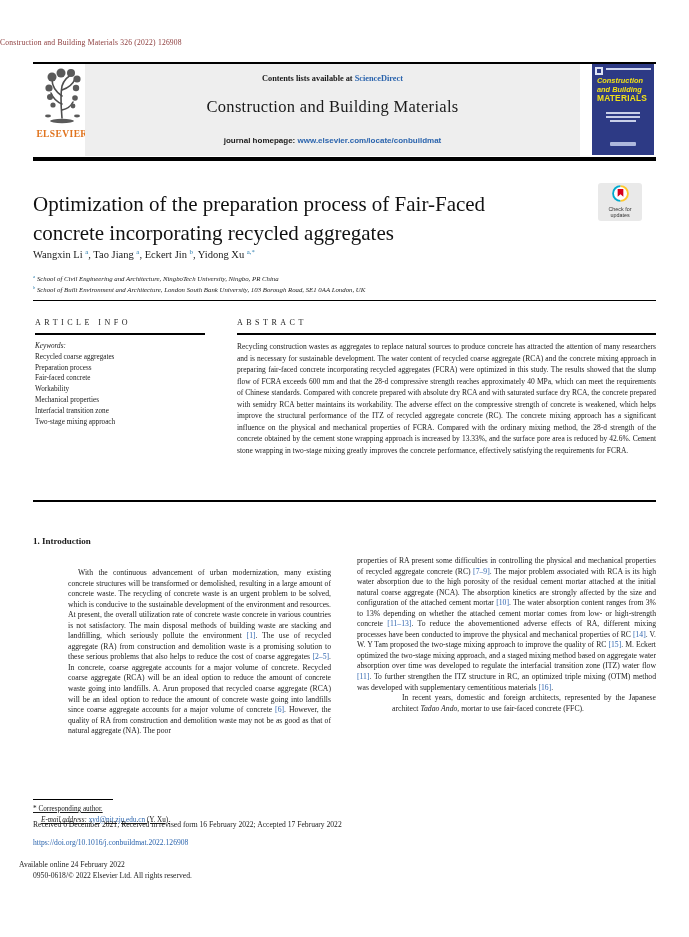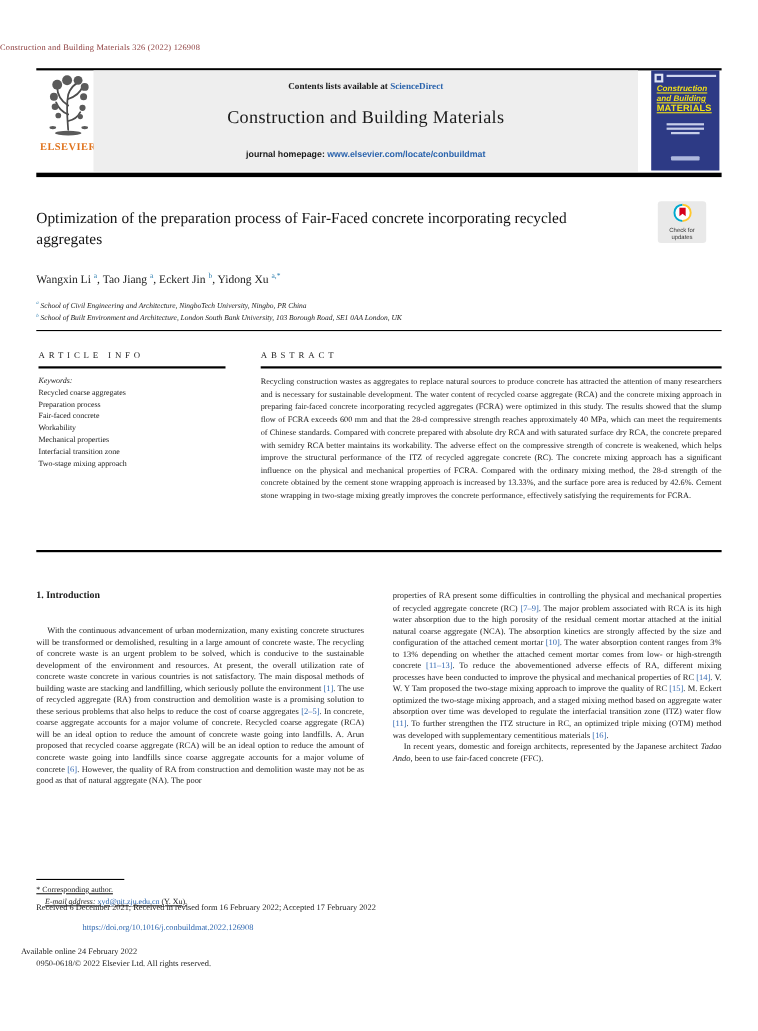--- a/index.html
+++ b/index.html
@@ -35,58 +35,58 @@
     font-family:"Liberation Serif",serif;}
   .journal-title{position:absolute;top:33px;left:0;right:0;font-size:16.5px;letter-spacing:.3px;}
   .homepage-line{position:absolute;bottom:11px;left:0;right:0;font-size:8px;font-weight:bold;
     font-family:"Liberation Sans",sans-serif;}
   .cover{position:absolute;top:64px;left:592px;width:62px;height:91px;background:var(--cover-bg);
     overflow:hidden;}
   .cover-topline{position:absolute;top:4px;left:14px;right:3px;height:1.5px;background:#cfd6ef;}
   .cover-chip{position:absolute;top:3px;left:3px;width:8px;height:8px;background:#dfe4f5;}
   .cover-chip::after{content:"";position:absolute;left:2px;top:2px;width:4px;height:4px;background:var(--cover-bg);}
   .cover-title{position:absolute;top:13px;left:5px;right:3px;text-align:left;color:var(--cover-text);
-    font-family:"Liberation Sans",sans-serif;font-style:italic;font-weight:bold;font-size:7.4px;line-height:8.6px;text-decoration:underline;}
+    font-family:"Liberation Sans",sans-serif;font-style:italic;font-weight:bold;font-size:7.4px;line-height:8.6px;}
   .cover-materials{font-style:normal;font-size:8.4px;letter-spacing:.2px;}
   .cover-bar{position:absolute;left:14px;right:14px;height:1.6px;background:#c8cfe9;}
   .cover-sd{position:absolute;bottom:9px;left:18px;right:18px;height:4px;background:#aeb8dd;border-radius:1px;}
 
   
-  .title{position:absolute;top:190px;left:33px;width:510px;font-size:14px;line-height:1.38;
+  .title{position:absolute;top:190px;left:33px;width:510px;font-size:21px;line-height:1.38;
     color:#111;}
   .check-badge{position:absolute;top:183px;left:598px;width:44px;height:38px;background:var(--badge);
     border-radius:3px;text-align:center;padding-top:2px;cursor:pointer;}
   .check-badge .txt{font-family:"Liberation Sans",sans-serif;font-size:5.4px;line-height:6px;color:#333;}
   .authors{position:absolute;top:249px;left:33px;font-size:10.5px;}
   .affils{position:absolute;top:273px;left:33px;font-size:6.8px;font-style:italic;line-height:11px;}
 
   
   .sec-heading{position:absolute;font-size:8px;letter-spacing:3.5px;color:#222;}
   .info-heading{top:318px;left:35px;}
   .abs-heading{top:318px;left:237px;}
   .keywords{position:absolute;top:341px;left:35px;width:180px;font-size:7.2px;line-height:10.8px;}
   .keywords .kw-label{font-style:italic;}
   .abstract{position:absolute;top:341px;left:237px;width:419px;font-size:7.5px;line-height:11.5px;
     text-align:justify;}
 
   
   .intro-heading{position:absolute;top:536px;left:33px;font-size:9px;font-weight:bold;}
   .body-col{position:absolute;font-size:7.7px;line-height:10.55px;text-align:justify;}
   .col-left{top:568px;left:33px;width:298px;}
-  .col-right{top:537px;left:357px;width:299px;}
-  .para-indent{text-indent:10px;}
+  .col-right{top:556px;left:357px;width:299px;}
+  .para-indent{text-indent:10px;margin-left:35px;}
   .seg-cite{color:var(--cite);}
   .seg-link{color:var(--link);}
   .seg-i{font-style:italic;}
   .seg-sup{vertical-align:super;font-size:65%;color:var(--sup);line-height:0;}
 
   
   .footnote{position:absolute;top:804px;left:33px;font-size:7.2px;line-height:10.5px;text-decoration:underline;}
   .footnote .fn2{padding-left:8px;}
-  .doi{position:absolute;top:838px;left:33px;font-size:7.6px;color:var(--link);margin-left:42px;}
+  .doi{position:absolute;top:838px;left:33px;font-size:7.6px;color:var(--link);}
   .received{position:absolute;top:820px;left:33px;font-size:7.6px;}
   .available{position:absolute;top:860px;left:19px;font-size:7.6px;}
   .issn{position:absolute;top:871px;left:33px;font-size:7.6px;}
   a,.linklike{color:var(--link);text-decoration:none;cursor:pointer;}
 </style>
 </head>
 <body>
 
 <div class="page">
 
@@ -188,21 +188,21 @@
   <div class="abstract">Recycling construction wastes as aggregates to replace natural sources to produce concrete has attracted the attention of many researchers and is necessary for sustainable development. The water content of recycled coarse aggregate (RCA) and the concrete mixing approach in preparing fair-faced concrete incorporating recycled aggregates (FCRA) were optimized in this study. The results showed that the slump flow of FCRA exceeds 600 mm and that the 28-d compressive strength reaches approximately 40 MPa, which can meet the requirements of Chinese standards. Compared with concrete prepared with absolute dry RCA and with saturated surface dry RCA, the concrete prepared with semidry RCA better maintains its workability. The adverse effect on the compressive strength of concrete is weakened, which helps improve the structural performance of the ITZ of recycled aggregate concrete (RC). The concrete mixing approach has a significant influence on the physical and mechanical properties of FCRA. Compared with the ordinary mixing method, the 28-d strength of the concrete obtained by the cement stone wrapping approach is increased by 13.33%, and the surface pore area is reduced by 42.6%. Cement stone wrapping in two-stage mixing greatly improves the concrete performance, effectively satisfying the requirements for FCRA.</div>
 
   <div class="rule rule-abs-bottom"></div>
 
   <div class="intro-heading">1. Introduction</div>
   <div class="body-col col-left">
     <div class="para-indent"><span>With the continuous advancement of urban modernization, many existing concrete structures will be transformed or demolished, resulting in a large amount of concrete waste. The recycling of concrete waste is an urgent problem to be solved, which is conducive to the sustainable development of the environment and resources. At present, the overall utilization rate of concrete waste concrete in various countries is not satisfactory. The main disposal methods of building waste are stacking and landfilling, which seriously pollute the environment </span><span class="seg-cite">[1]</span><span>. The use of recycled aggregate (RA) from construction and demolition waste is a promising solution to these serious problems that also helps to reduce the cost of coarse aggregates </span><span class="seg-cite">[2–5]</span><span>. In concrete, coarse aggregate accounts for a major volume of concrete. Recycled coarse aggregate (RCA) will be an ideal option to reduce the amount of concrete waste going into landfills. A. Arun proposed that recycled coarse aggregate (RCA) will be an ideal option to reduce the amount of concrete waste going into landfills since coarse aggregate accounts for a major volume of concrete </span><span class="seg-cite">[6]</span><span>. However, the quality of RA from construction and demolition waste may not be as good as that of natural aggregate (NA). The poor</span></div>
   </div>
   <div class="body-col col-right">
     <div><span>properties of RA present some difficulties in controlling the physical and mechanical properties of recycled aggregate concrete (RC) </span><span class="seg-cite">[7–9]</span><span>. The major problem associated with RCA is its high water absorption due to the high porosity of the residual cement mortar attached at the initial natural coarse aggregate (NCA). The absorption kinetics are strongly affected by the size and configuration of the attached cement mortar </span><span class="seg-cite">[10]</span><span>. The water absorption content ranges from 3% to 13% depending on whether the attached cement mortar comes from low- or high-strength concrete </span><span class="seg-cite">[11–13]</span><span>. To reduce the abovementioned adverse effects of RA, different mixing processes have been conducted to improve the physical and mechanical properties of RC </span><span class="seg-cite">[14]</span><span>. V. W. Y Tam proposed the two-stage mixing approach to improve the quality of RC </span><span class="seg-cite">[15]</span><span>. M. Eckert optimized the two-stage mixing approach, and a staged mixing method based on aggregate water absorption over time was developed to regulate the interfacial transition zone (ITZ) water flow </span><span class="seg-cite">[11]</span><span>. To further strengthen the ITZ structure in RC, an optimized triple mixing (OTM) method was developed with supplementary cementitious materials </span><span class="seg-cite">[16]</span><span>.</span></div>
-    <div class="para-indent"><span>In recent years, domestic and foreign architects, represented by the Japanese architect </span><span class="seg-i">Tadao Ando</span><span>, been to use fair-faced concrete (FFC).</span></div>
+    <div class="para-indent"><span>In recent years, domestic and foreign architects, represented by the Japanese architect </span><span class="seg-i">Tadao Ando</span><span>, mortar to use fair-faced concrete (FFC).</span></div>
   </div>
 
   <div class="rule rule-fn"></div>
   <div class="footnote">
     <div>* Corresponding author.</div>
     <div class="fn2"><span class="seg-i">E-mail address:</span><span> </span><span class="seg-link">xyd@nit.zju.edu.cn</span><span> (Y. Xu).</span></div>
   </div>
 
   <div class="doi linklike">https://doi.org/10.1016/j.conbuildmat.2022.126908</div>
   <div class="received">Received 6 December 2021; Received in revised form 16 February 2022; Accepted 17 February 2022</div>

